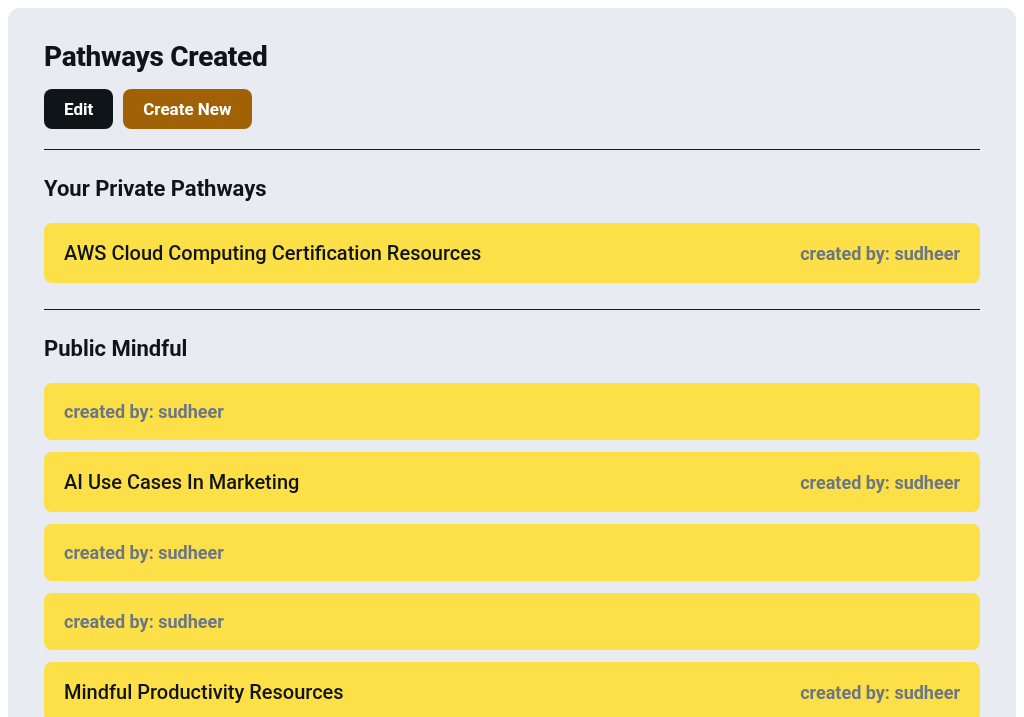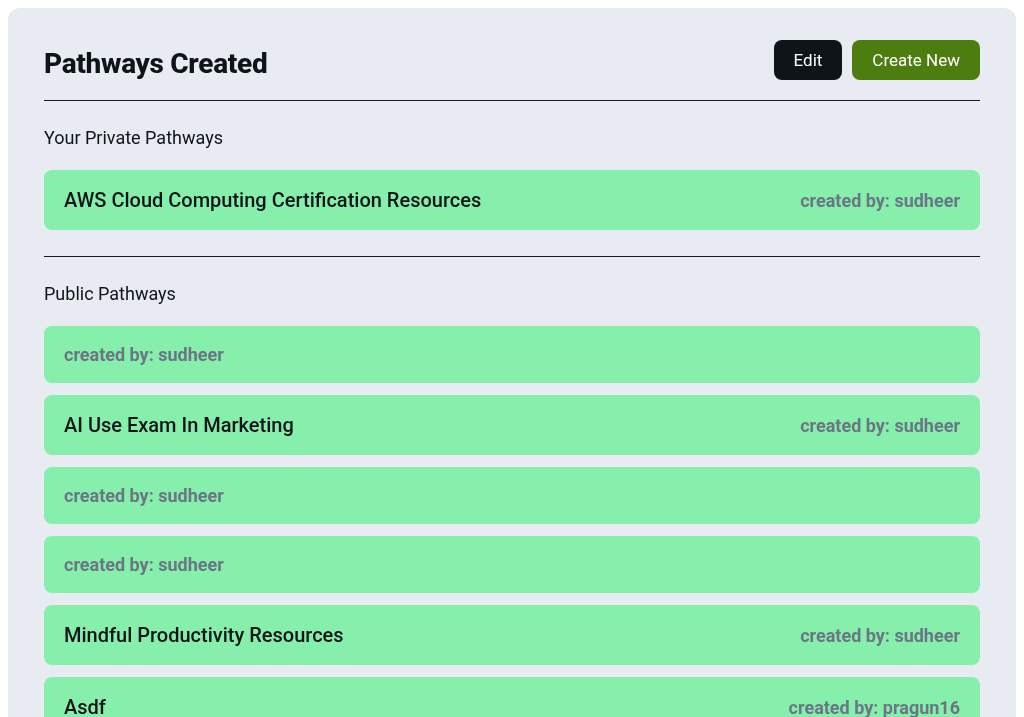--- a/index.html
+++ b/index.html
@@ -19,82 +19,84 @@
       border-radius: 12px;
       padding: 32px 36px 36px 36px;
       width: 100%;
       max-width: 1008px;
       margin: 0 auto;
     }
     
     .header-row {
       display: flex;
       justify-content: space-between;
-      align-items: flex-end;
+      align-items: flex-start;
       padding-bottom: 20px;
       border-bottom: 1px solid #1a1a1a;
+      flex-direction: column;
     }
     
     .page-title {
       font-size: 28px;
       font-weight: 800;
       color: #0f1419;
       letter-spacing: -0.3px;
     }
     
     .button-group {
       display: flex;
       gap: 10px;
     }
     
     .btn {
       border: none;
       border-radius: 8px;
       padding: 10px 20px;
       font-size: 17px;
-      font-weight: 400;
+      font-weight: 700;
       cursor: pointer;
       font-family: inherit;
+      margin-top: 16px;
     }
     
     .btn-dark {
       background: #0f1419;
       color: #ffffff;
     }
     
     .btn-primary {
-      background: #4d7c0f;
+      background: #a16207;
       color: #ffffff;
     }
     
     .section {
       padding-top: 26px;
     }
     
     .section-divider {
       border: none;
       border-top: 1px solid #1a1a1a;
       margin-top: 26px;
     }
     
     .section-title {
-      font-size: 18px;
-      font-weight: 400;
+      font-size: 22px;
+      font-weight: 700;
       color: #0f1419;
       margin-bottom: 22px;
     }
     
     .pathway-list {
       display: flex;
       flex-direction: column;
       gap: 12px;
     }
     
     .pathway-item {
-      background: #86efac;
+      background: #fde047;
       border-radius: 8px;
       padding: 18px 20px;
       display: flex;
       justify-content: space-between;
       align-items: center;
       cursor: pointer;
     }
     
     .pathway-title {
       font-size: 20px;
@@ -126,27 +128,27 @@
     <div class="pathway-list" id="private-list">
         <div class="pathway-item">
           <span class="pathway-title">AWS Cloud Computing Certification Resources</span>
           <span class="pathway-creator">created by: sudheer</span>
         </div>
       </div>
     <hr class="section-divider">
   </div>
 
   <div class="section">
-    <h2 class="section-title">Public Pathways</h2>
+    <h2 class="section-title">Public Mindful</h2>
     <div class="pathway-list" id="public-list">
         <div class="pathway-item">
           <span class="pathway-creator">created by: sudheer</span>
         </div>
         <div class="pathway-item">
-          <span class="pathway-title">AI Use Exam In Marketing</span>
+          <span class="pathway-title">AI Use Cases In Marketing</span>
           <span class="pathway-creator">created by: sudheer</span>
         </div>
         <div class="pathway-item">
           <span class="pathway-creator">created by: sudheer</span>
         </div>
         <div class="pathway-item">
           <span class="pathway-creator">created by: sudheer</span>
         </div>
         <div class="pathway-item">
           <span class="pathway-title">Mindful Productivity Resources</span>

